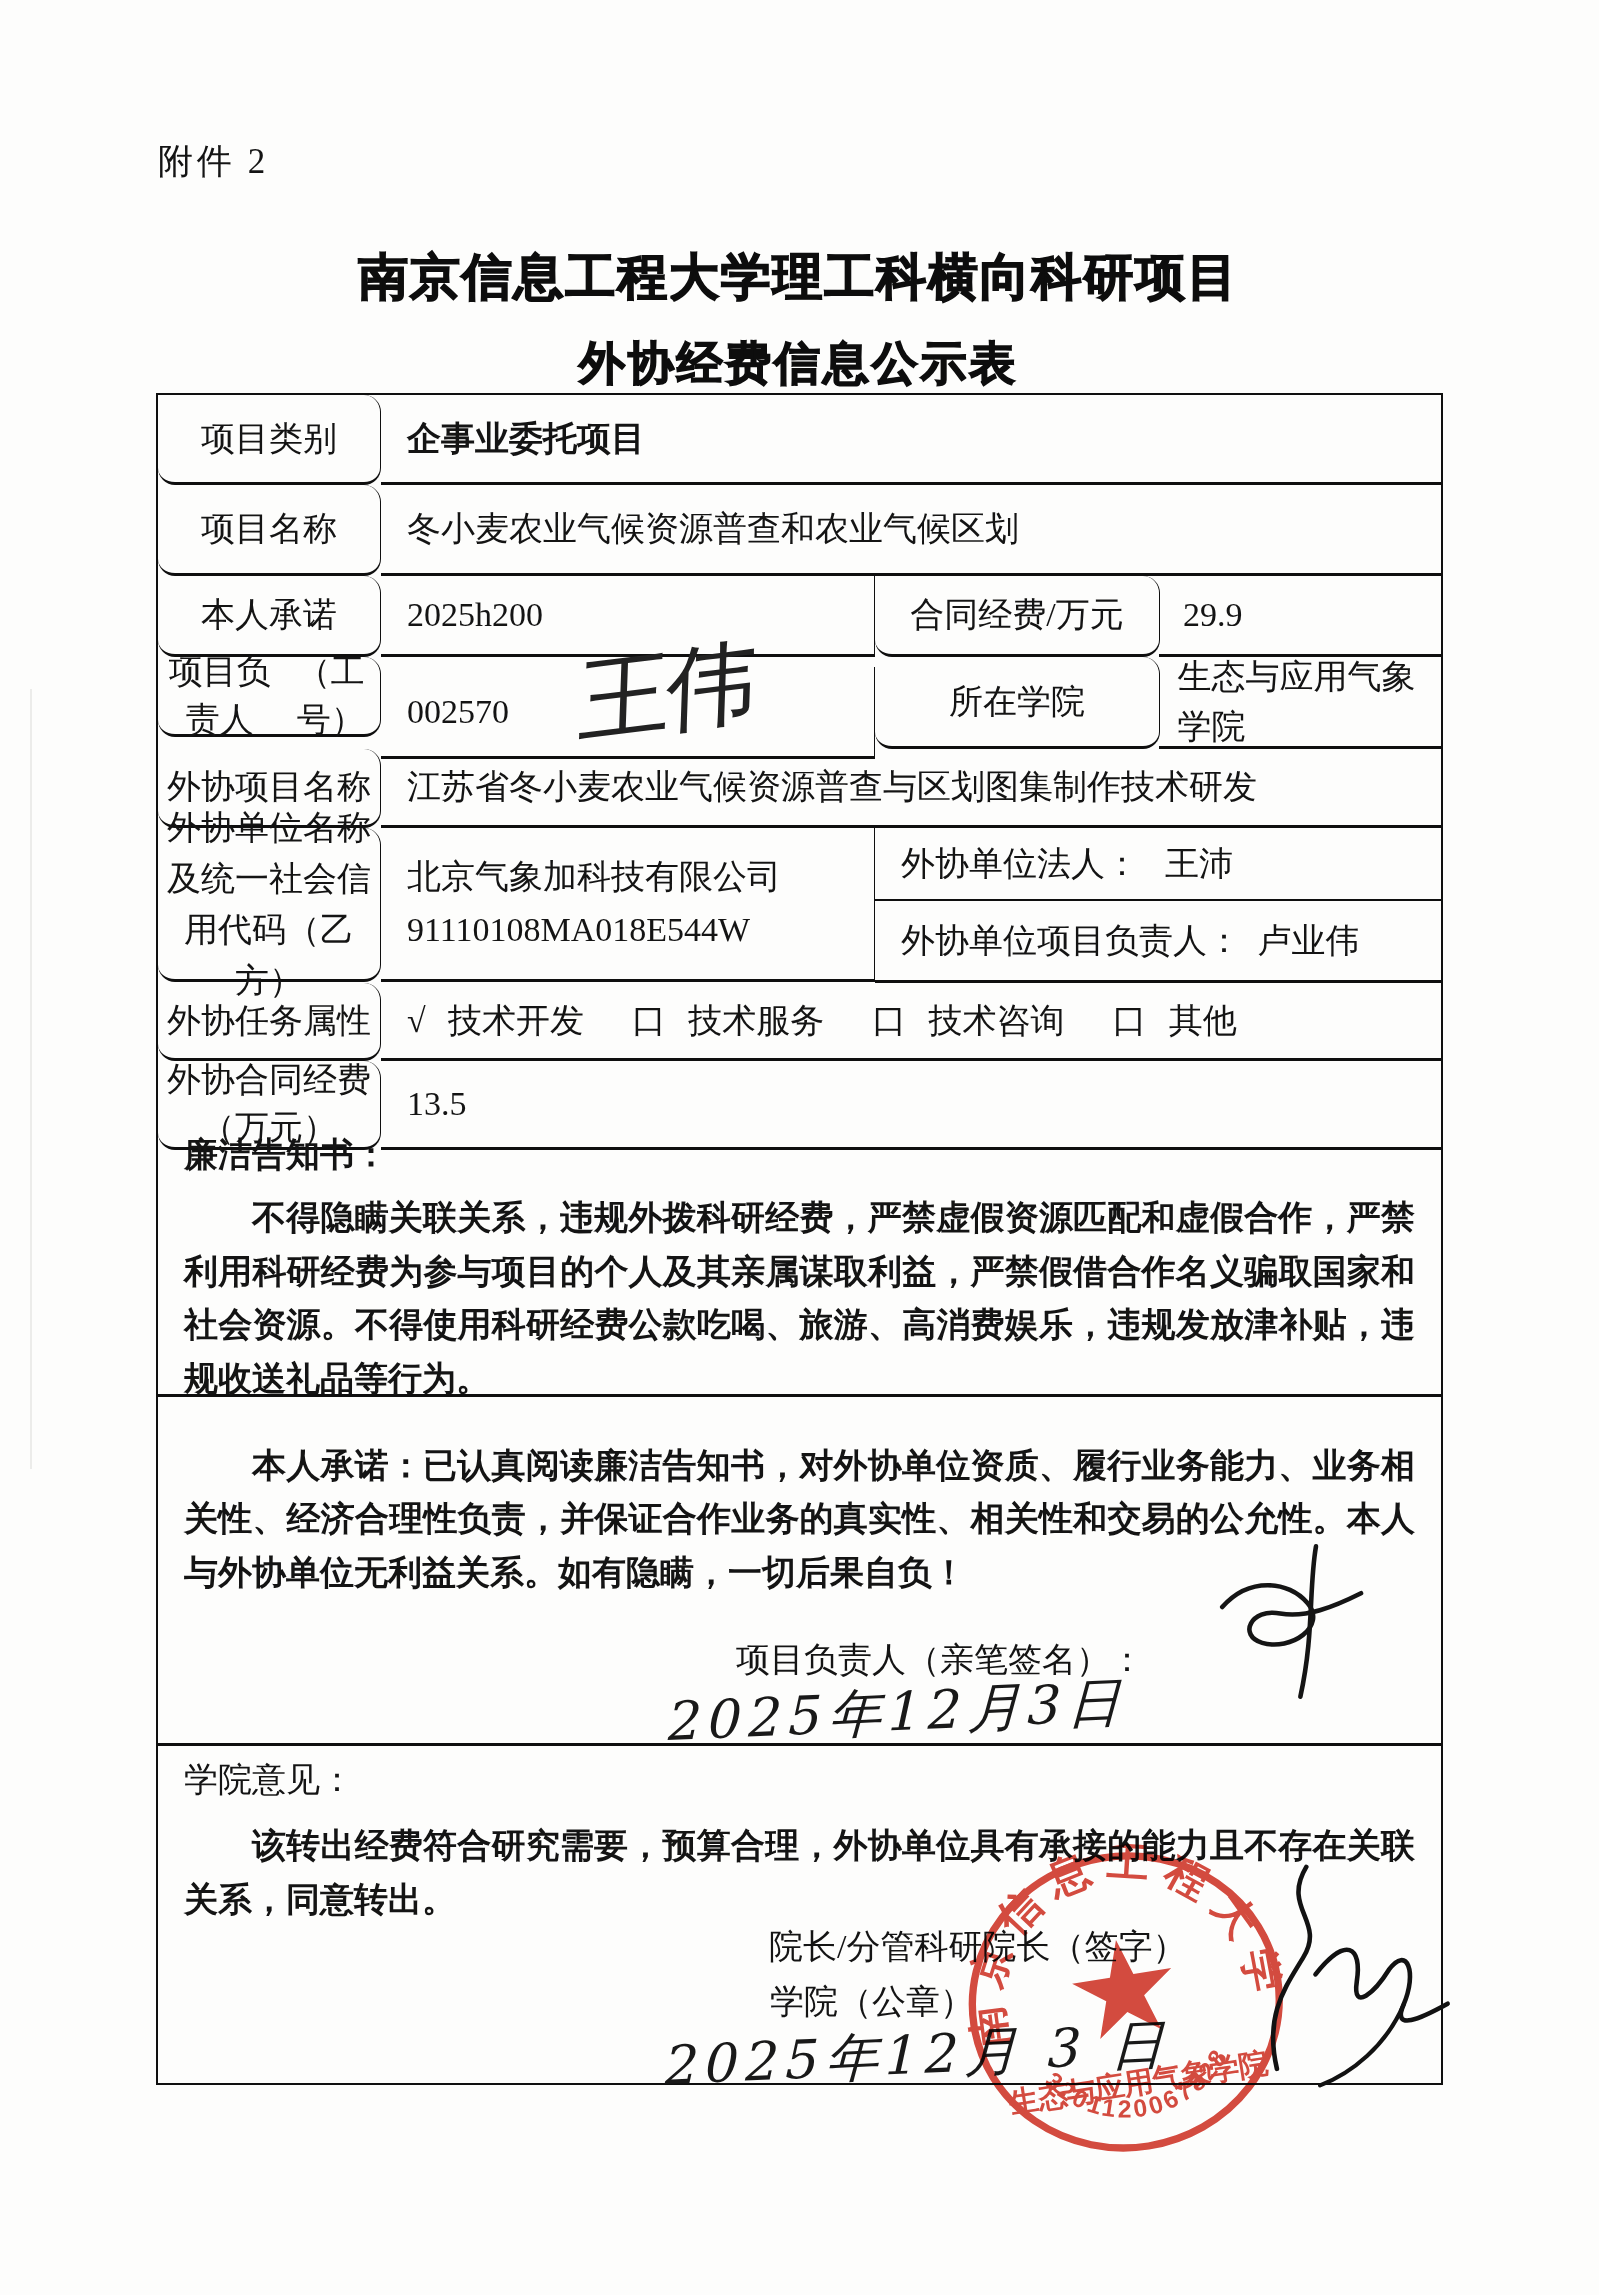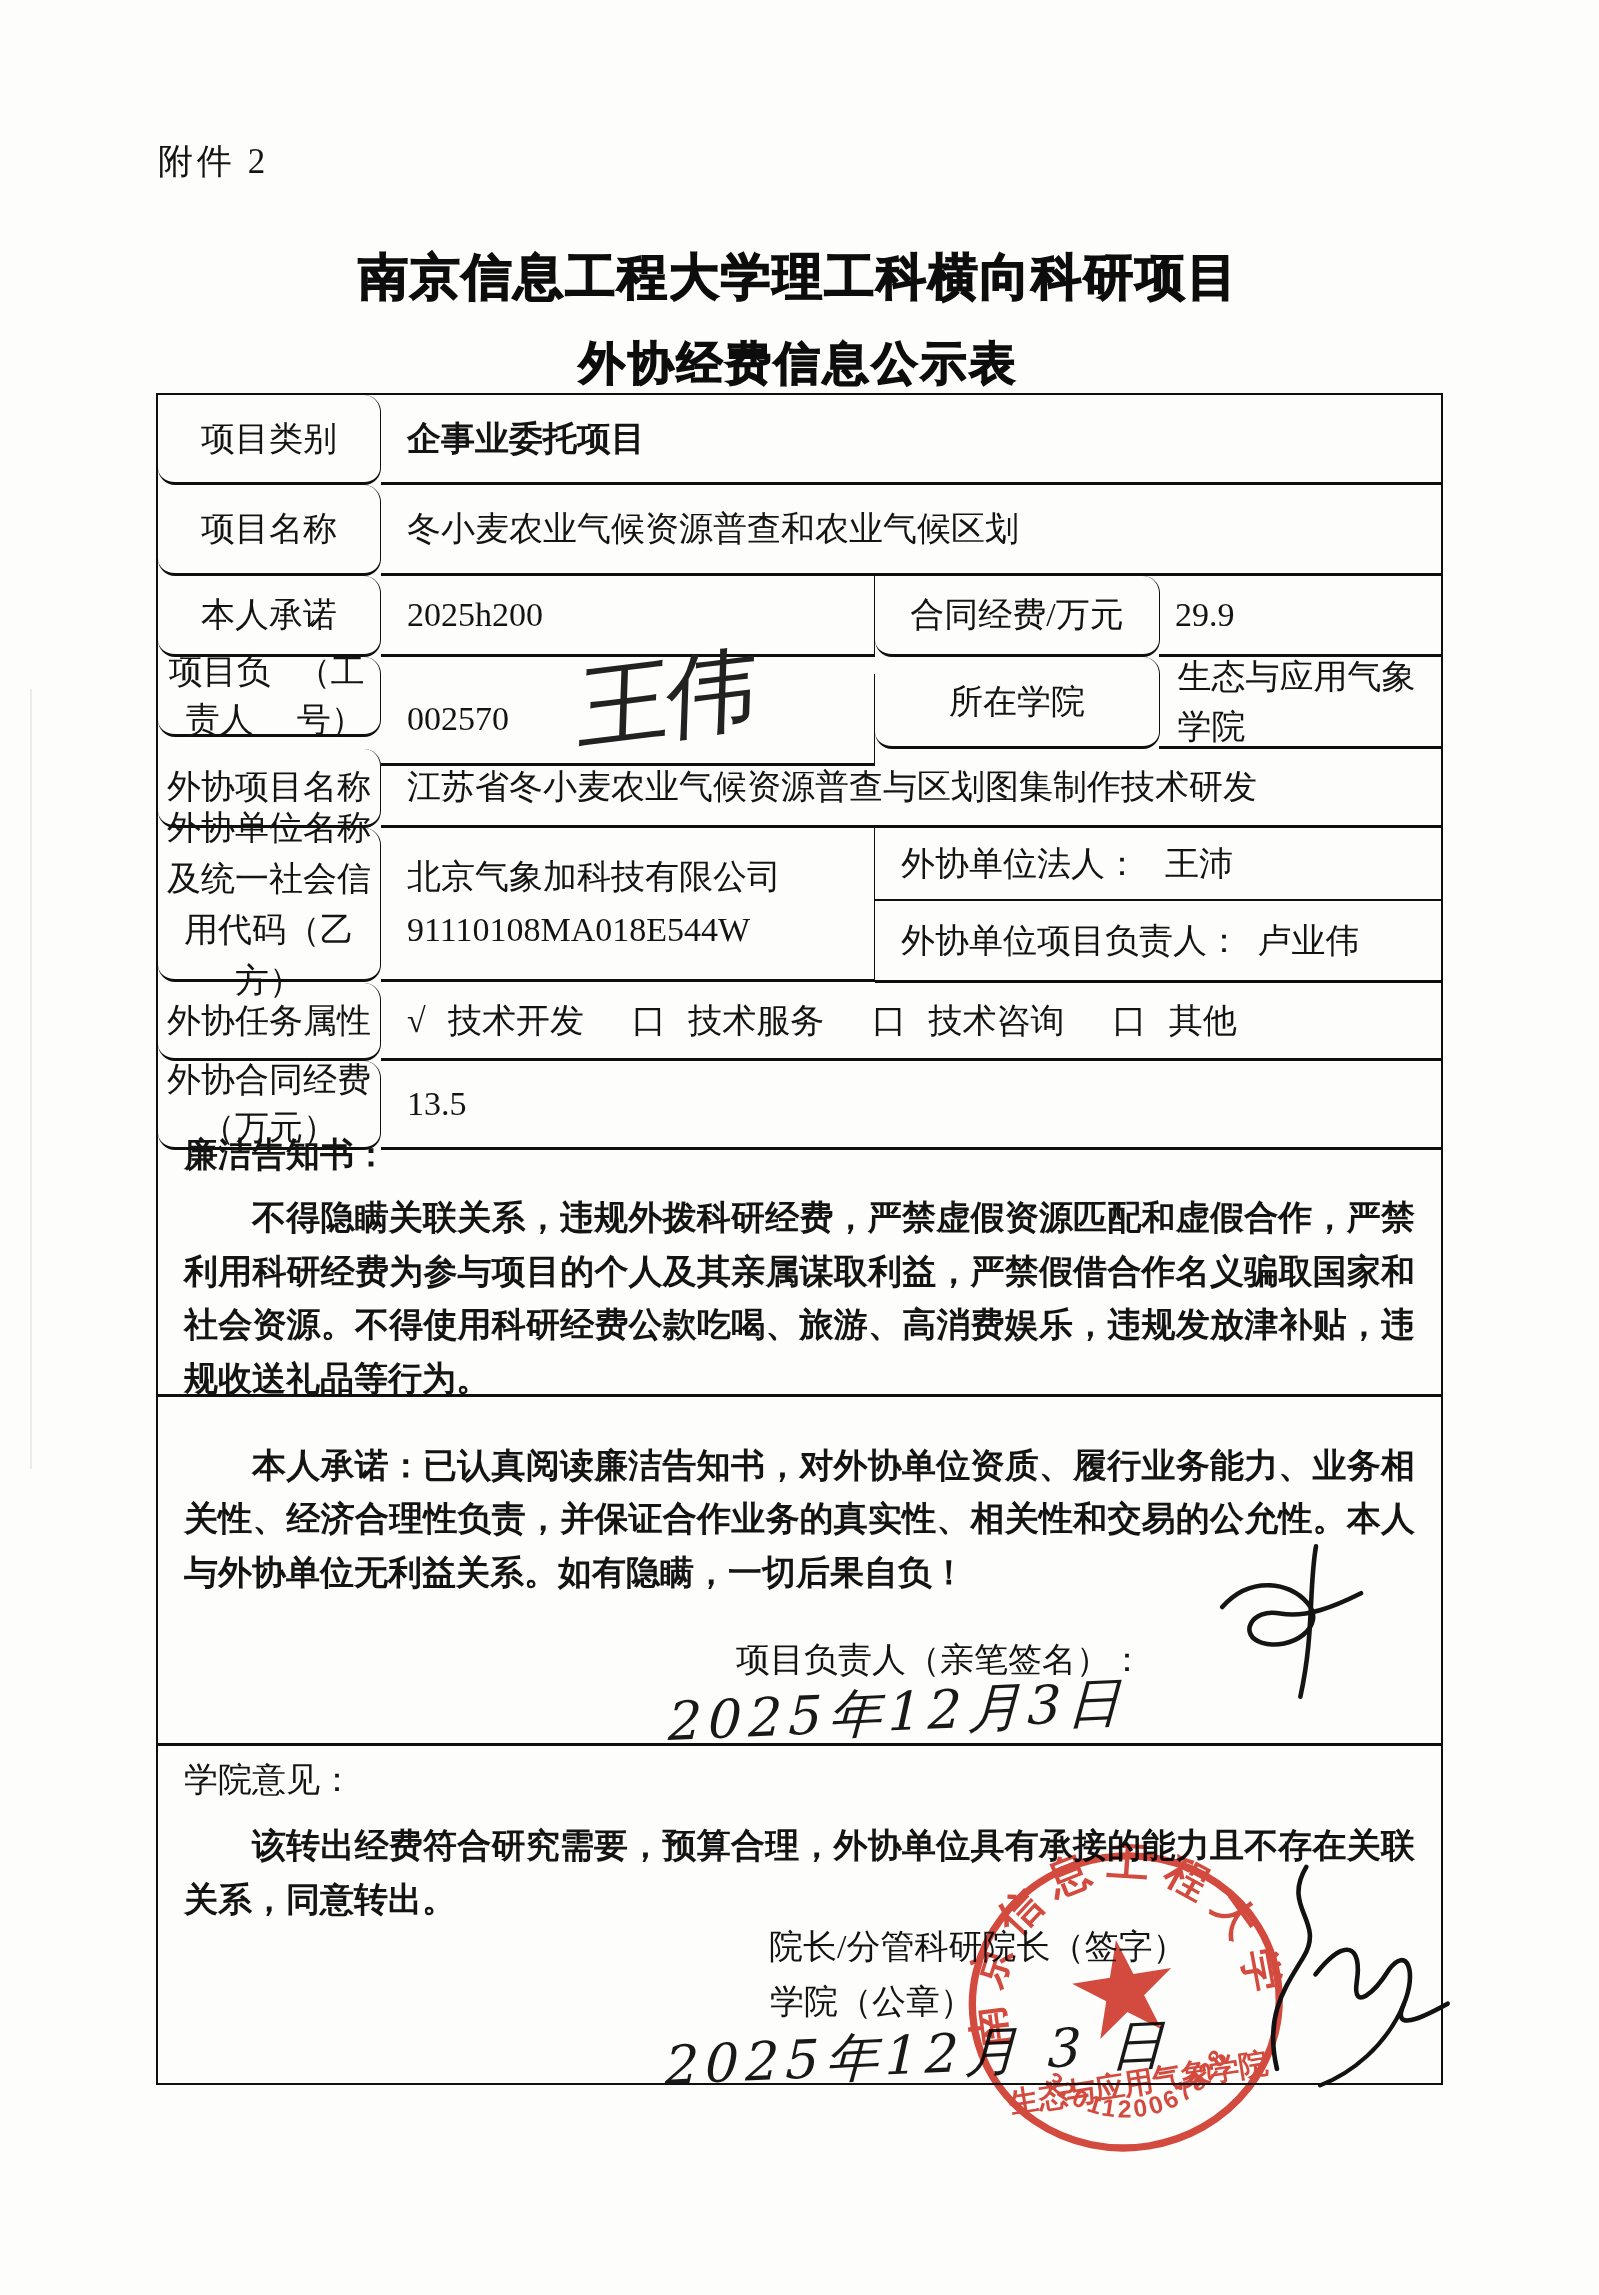--- a/index.html
+++ b/index.html
@@ -76,27 +76,27 @@
 
     <div class="cell lab br bb" style="left:0;top:0;width:223px;height:90px">项目类别</div>
     <div class="cell val bb bold" style="left:223px;top:0;width:1060px;height:90px">企事业委托项目</div>
 
     <div class="cell lab br bb2" style="left:0;top:90px;width:223px;height:91px">项目名称</div>
     <div class="cell val bb2" style="left:223px;top:90px;width:1060px;height:91px">冬小麦农业气候资源普查和农业气候区划</div>
 
     <div class="cell lab br bb" style="left:0;top:181px;width:223px;height:81px">本人承诺</div>
     <div class="cell val br bb" style="left:223px;top:181px;width:494px;height:81px">2025h200</div>
     <div class="cell lab br bb" style="left:717px;top:181px;width:285px;height:81px">合同经费/万元</div>
-    <div class="cell val bb" style="left:1001px;top:181px;width:282px;height:81px;padding-left:16px">29.9</div>
+    <div class="cell val bb" style="left:1001px;top:181px;width:282px;height:81px;padding-left:24px">29.9</div>
 
     <div class="cell lab br bb2" style="left:0;top:262px;width:223px;height:80px;flex-direction:row;justify-content:center">
       <span>项目负责人</span>
       <span>（工号）</span>
     </div>
-    <div class="cell val br bb2" style="left:223px;top:279px;width:494px;height:92px;overflow:visible">
+    <div class="cell val br bb2" style="left:223px;top:272px;width:494px;height:92px;overflow:visible">
       <span>002570</span>
       <span class="leaderSig">王伟</span>
     </div>
     <div class="cell lab br bb2" style="left:717px;top:262px;width:285px;height:92px">所在学院</div>
     <div class="cell bb2" style="left:1001px;top:262px;width:282px;height:92px;padding-left:18.4px;line-height:1.45">生态与应用气象学院</div>
 
     <div class="cell lab br bb" style="left:0;top:354px;width:223px;height:79px">外协项目名称</div>
     <div class="cell val bb" style="left:223px;top:354px;width:1060px;height:79px">江苏省冬小麦农业气候资源普查与区划图集制作技术研发</div>
 
     <div class="cell lab br bb2" style="left:0;top:433px;width:223px;height:154px;flex-direction:column;justify-content:center;line-height:1.5">

